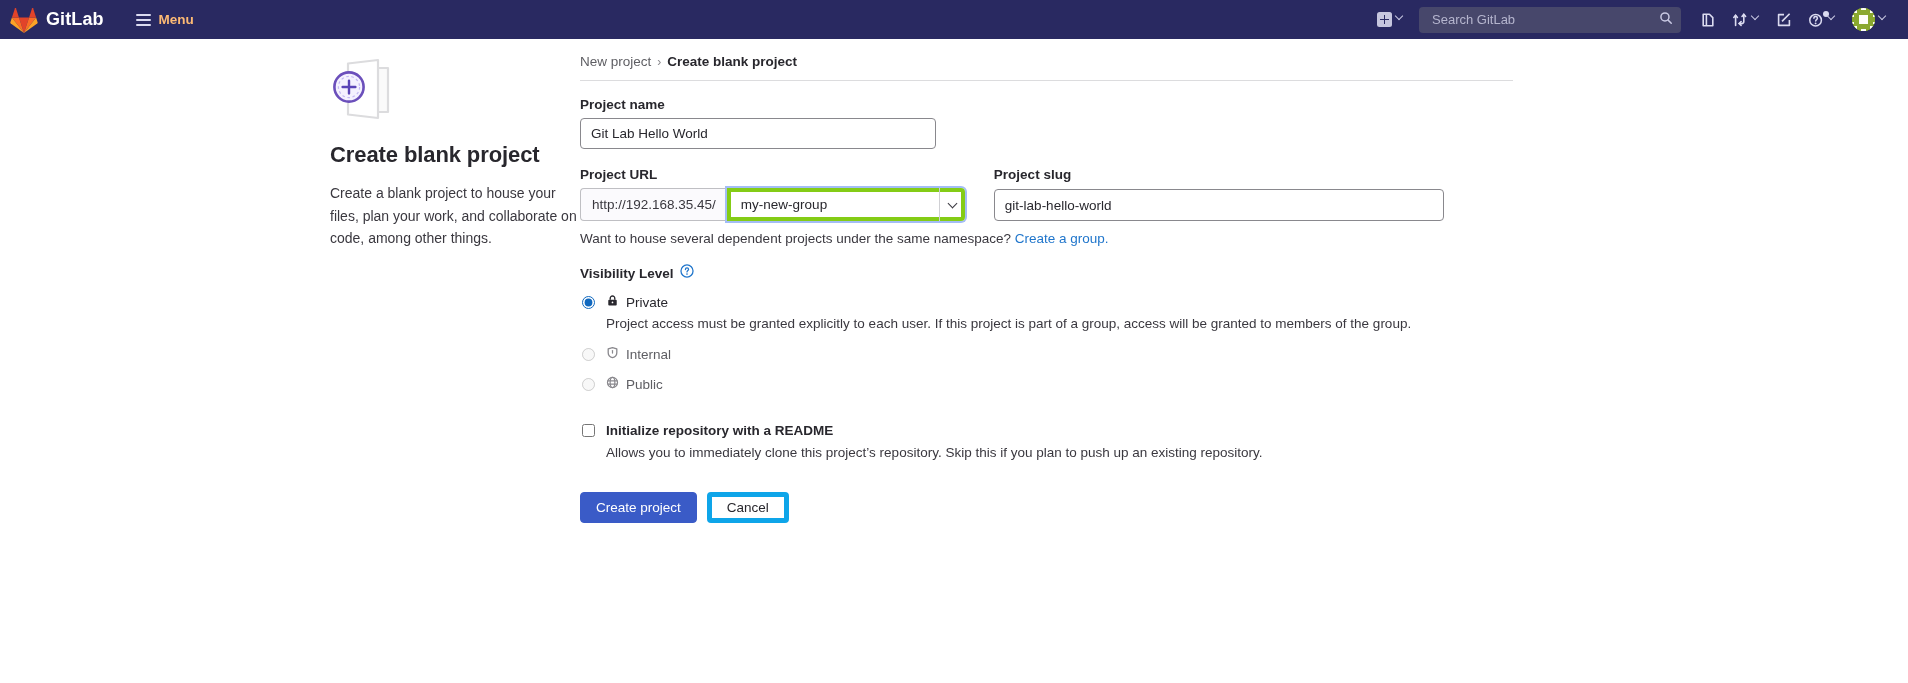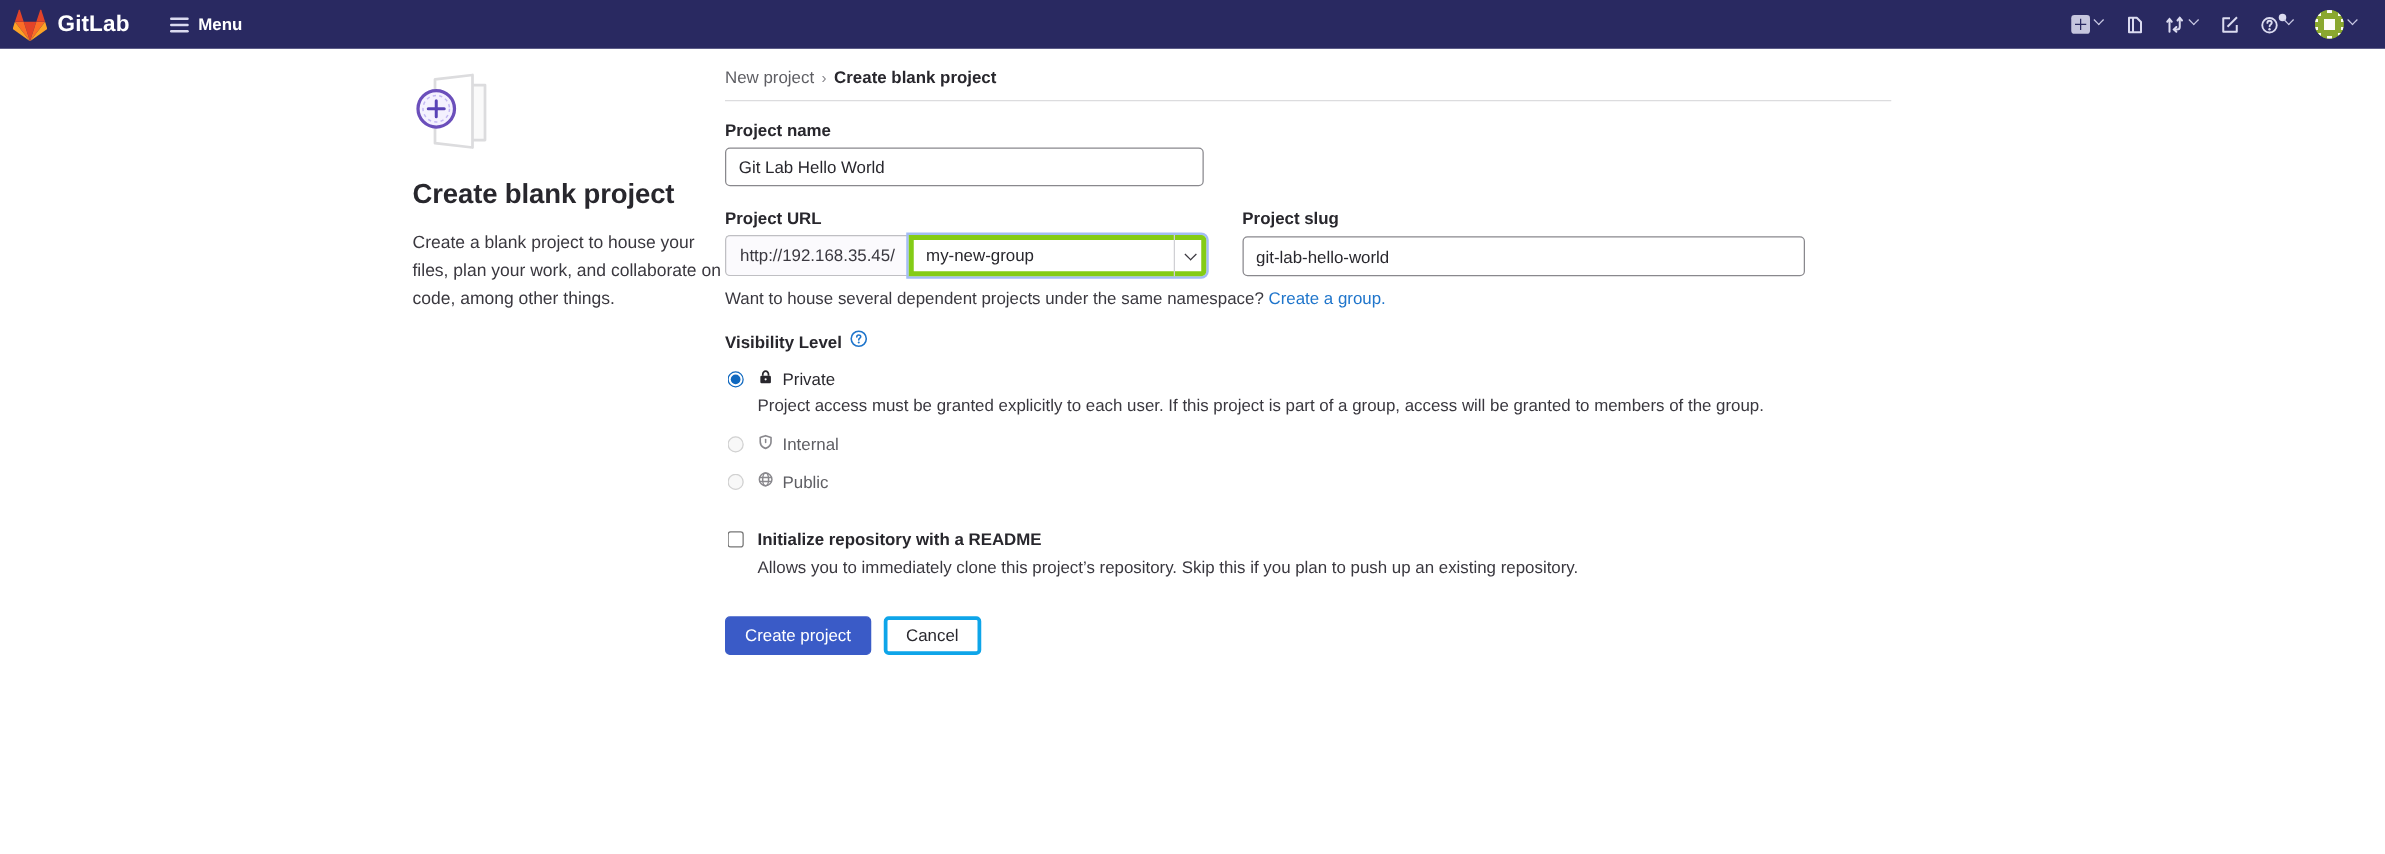--- a/index.html
+++ b/index.html
@@ -21,21 +21,21 @@
     position: relative;
   }
   .nav-left { display: flex; align-items: center; gap: 0; }
   .gl-logo { width: 28px; height: 26px; display: block; margin-right: 8px; }
   .brand-text {
     color: #fff; font-size: 18px; font-weight: 600; letter-spacing: .1px;
     margin-right: 26px;
   }
   .menu-btn {
     display: flex; align-items: center; gap: 8px;
-    color: #ffffff; font-size: 13.5px; font-weight: 600;
+    color: #fdba74; font-size: 13.5px; font-weight: 600;
     padding: 5px 6px; border-radius: 4px; cursor: pointer;
   }
   .hamburger { display: flex; flex-direction: column; gap: 3px; width: 15px; }
   .hamburger i { display: block; height: 2px; background: #dbdbf0; border-radius: 1px; }
 
   .nav-right {
     margin-left: auto;
     display: flex; align-items: center; gap: 2px;
   }
   .nav-icon-btn {
@@ -121,21 +121,21 @@
     color: #28272d; margin-bottom: 6px;
   }
   .fg { margin-bottom: 18px; }
 
   .txt-input {
     height: 31px; border: 1px solid #89888d; border-radius: 4px;
     background: #fff; font-size: 13.5px; color: #28272d;
     padding: 0 10px; font-family: inherit; outline: none;
   }
   .txt-input::placeholder { color: #89888d; }
-  #project-name { width: 383px; }
+  #project-name { width: 356px; }
 
   .url-row { display: flex; align-items: flex-start; gap: 0; }
   .url-left { display: flex; align-items: center; border-radius: 15px; }
   .url-prefix {
     height: 33px; display: flex; align-items: center;
     padding: 0 11px;
     background: #fbfafd; border: 1px solid #bfbfc3;
     border-right: 0; border-radius: 4px 0 0 4px;
     font-size: 13.5px; color: #3a383f; white-space: nowrap;
   }
@@ -218,21 +218,21 @@
   .btn-row { display: flex; gap: 10px; margin-top: 28px; align-items: flex-end; }
   .btn {
     height: 31px; border-radius: 4px; font-size: 13.5px;
     font-family: inherit; cursor: pointer; padding: 0 15px;
     display: inline-flex; align-items: center; justify-content: center;
   }
   .btn-primary {
     background: #3a5bc7; border: 1px solid #3a5bc7; color: #fff; font-weight: 400;
   }
   .btn-default {
-    background: #fff; border: 3px solid #0ea5e9; color: #28272d;
+    background: #fff; border: 5px solid #0ea5e9; color: #28272d;
   }
 </style>
 </head>
 <body>
 
 <div class="navbar">
   <div class="nav-left">
     <span>
       <svg class="gl-logo" viewBox="0 0 36 34" aria-hidden="true">
         <path fill="#e24329" d="M18 34 24.6 13.7H11.4z"></path>
@@ -254,20 +254,29 @@
       <span>Menu</span>
     </div>
   </div>
 
   <div class="nav-right">
     <div class="nav-icon-btn">
       <span class="plus-square"></span>
       <span class="chev"></span>
     </div>
 
+    <div class="search-box">
+      <input type="text" placeholder="Search GitLab" style="">
+      <span>
+        <svg width="14" height="14" viewBox="0 0 16 16" fill="none">
+          <circle cx="6.8" cy="6.8" r="4.6" stroke="#c9c9e3" stroke-width="1.7"></circle>
+          <path d="M10.4 10.4 14 14" stroke="#c9c9e3" stroke-width="1.7" stroke-linecap="round"></path>
+        </svg>
+      </span>
+    </div>
 
     <div class="nav-icon-btn">
       <span>
         <svg width="16" height="16" viewBox="0 0 16 16" fill="none">
           <path d="M3.2 2.2h6.2l3.4 3.4v8.2H3.2z" stroke="#dbdbf0" stroke-width="1.6" stroke-linejoin="round"></path>
           <path d="M6.4 2.2v11.6" stroke="#dbdbf0" stroke-width="1.6"></path>
         </svg>
       </span>
     </div>
 

